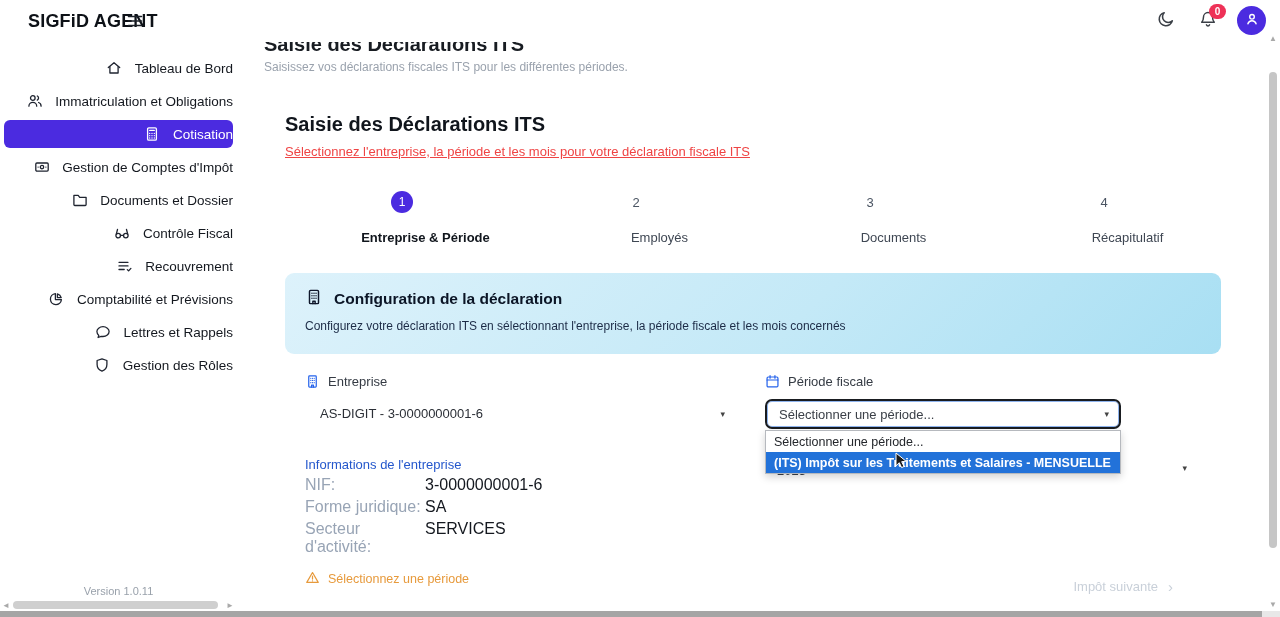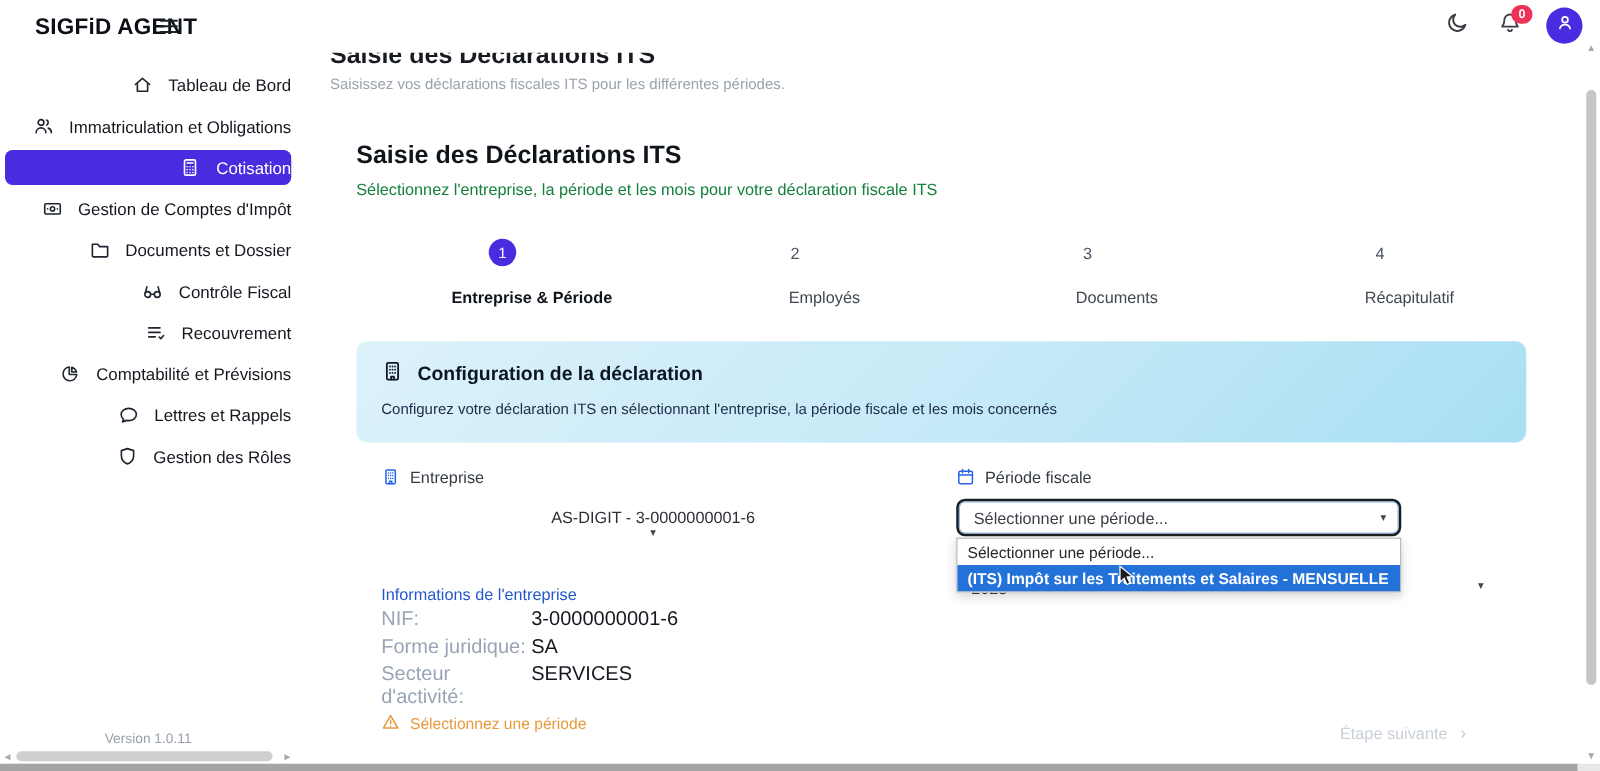--- a/index.html
+++ b/index.html
@@ -26,41 +26,41 @@
   .version { position:absolute; bottom:2px; left:0; width:100%; text-align:center; font-size:11px; color:#99a1ab; }
 
   
   .main { position:absolute; left:237px; top:42px; right:14px; bottom:6px; background:#fff; overflow:hidden; z-index:10; }
   .scrolled-head { position:absolute; left:27px; top:-9px; }
   .scrolled-head h1 { font-size:20px; font-weight:bold; color:#181c22; }
   .scrolled-head p { margin-top:4px; font-size:12px; color:#9aa2ad; }
 
   .wizard-head { position:absolute; left:48px; top:71px; }
   .wizard-head h2 { font-size:20px; font-weight:bold; color:#10151c; }
-  .wizard-head p { margin-top:8px; font-size:13px; color:#15803d; }
+  .wizard-head p { margin-top:8px; font-size:13px; color:#ef4444;text-decoration:underline; }
 
   .stepper { position:absolute; left:48px; top:149px; width:936px; display:flex; }
   .step { flex:1; display:flex; flex-direction:column; align-items:center; }
   .step-num { height:22px; min-width:22px; display:flex; align-items:center; justify-content:center; font-size:13px; color:#4b5563; }
   .step-num.active { background:#4b2be0; color:#fff; border-radius:50%; width:22px; font-size:12px; }
   .step-label { margin-top:17px; font-size:13px; color:#3f4753;margin-left:47px; }
   .step-label.active { font-weight:bold; color:#10151c; }
 
   .banner { position:absolute; left:48px; top:231px; width:936px; height:81px; border-radius:9px; background:linear-gradient(135deg,#ddf2fb 0%,#c4e9f7 55%,#a8dff3 100%); padding:15px 20px; }
   .banner-title-row { display:flex; align-items:center; gap:11px; }
   .banner-title { font-size:15.5px; font-weight:bold; color:#0b1526; }
   .banner-sub { margin-top:9px; font-size:12px; color:#1c2b46; }
 
   .field-label { display:flex; align-items:center; gap:8px; font-size:13px; color:#353b44;text-align:center; }
   .field-label .ficon { display:flex; color:#2563eb; }
 
   .col-left  { position:absolute; left:68px;  top:332px; width:422px; }
   .col-right { position:absolute; left:528px; top:332px; width:356px; }
 
-  .sel-plain { display:flex; align-items:center; justify-content:space-between; margin-top:17px; padding:0 2px 0 15px; font-size:13px; color:#2b2f36; cursor:pointer;flex-direction:column; }
+  .sel-plain { display:flex; align-items:center; justify-content:space-between; margin-top:17px; padding:0 2px 0 15px; font-size:13px; color:#2b2f36; cursor:pointer; }
   .caret { font-size:9px; color:#444; }
 
   .sel-focused { margin-top:10px; height:30px; background:#fff; border:2px solid #191c20; border-radius:7px; box-shadow:inset 0 0 0 1px #8fb4ee; display:flex; align-items:center; justify-content:space-between; padding:0 10px 0 12px; font-size:13px; color:#3b4048; cursor:pointer; position:relative; z-index:6; }
 
   .dropdown { position:relative; z-index:6; margin-top:1px; background:#fff; border:1px solid #b6b9be; box-shadow:0 3px 8px rgba(0,0,0,.18); }
   .dd-opt { height:21px; display:flex; align-items:center; padding:0 8px; font-size:12.5px; color:#24272c; cursor:pointer; white-space:nowrap; }
   .dd-opt.highlight { background:#2272d9; color:#fff; font-weight:bold; }
 
   .annee-row { position:absolute; left:528px; top:421px; width:432px; display:flex; align-items:flex-start; justify-content:space-between; padding:0 10px 0 12px; font-size:13px; color:#3b4048; z-index:2; }
 
@@ -335,21 +335,21 @@
       <span>
         <svg width="15" height="15" viewBox="0 0 16 16" fill="none" stroke="#e79a3c" stroke-width="1.3" stroke-linecap="round" stroke-linejoin="round">
             <path d="M8 2.7 14.1 13.2H1.9z"></path>
             <path d="M8 6.6v3.1M8 11.7h.01"></path>
           </svg>
       </span>
       <span>Sélectionnez une période</span>
     </div>
 
     <div class="next-btn">
-      <span>Étape suivante</span>
+      <span>Impôt suivante</span>
       <span class="chev">›</span>
     </div>
 
     <div class="cursor">
       <svg width="14" height="18" viewBox="0 0 14 18">
           <path d="M1 1 L1 13.8 L4.3 10.7 L6.6 15.6 L9 14.5 L6.7 9.7 L11 9.2 Z" fill="#1b1b1b" stroke="#fff" stroke-width="1"></path>
         </svg>
     </div>
   </div>
 

